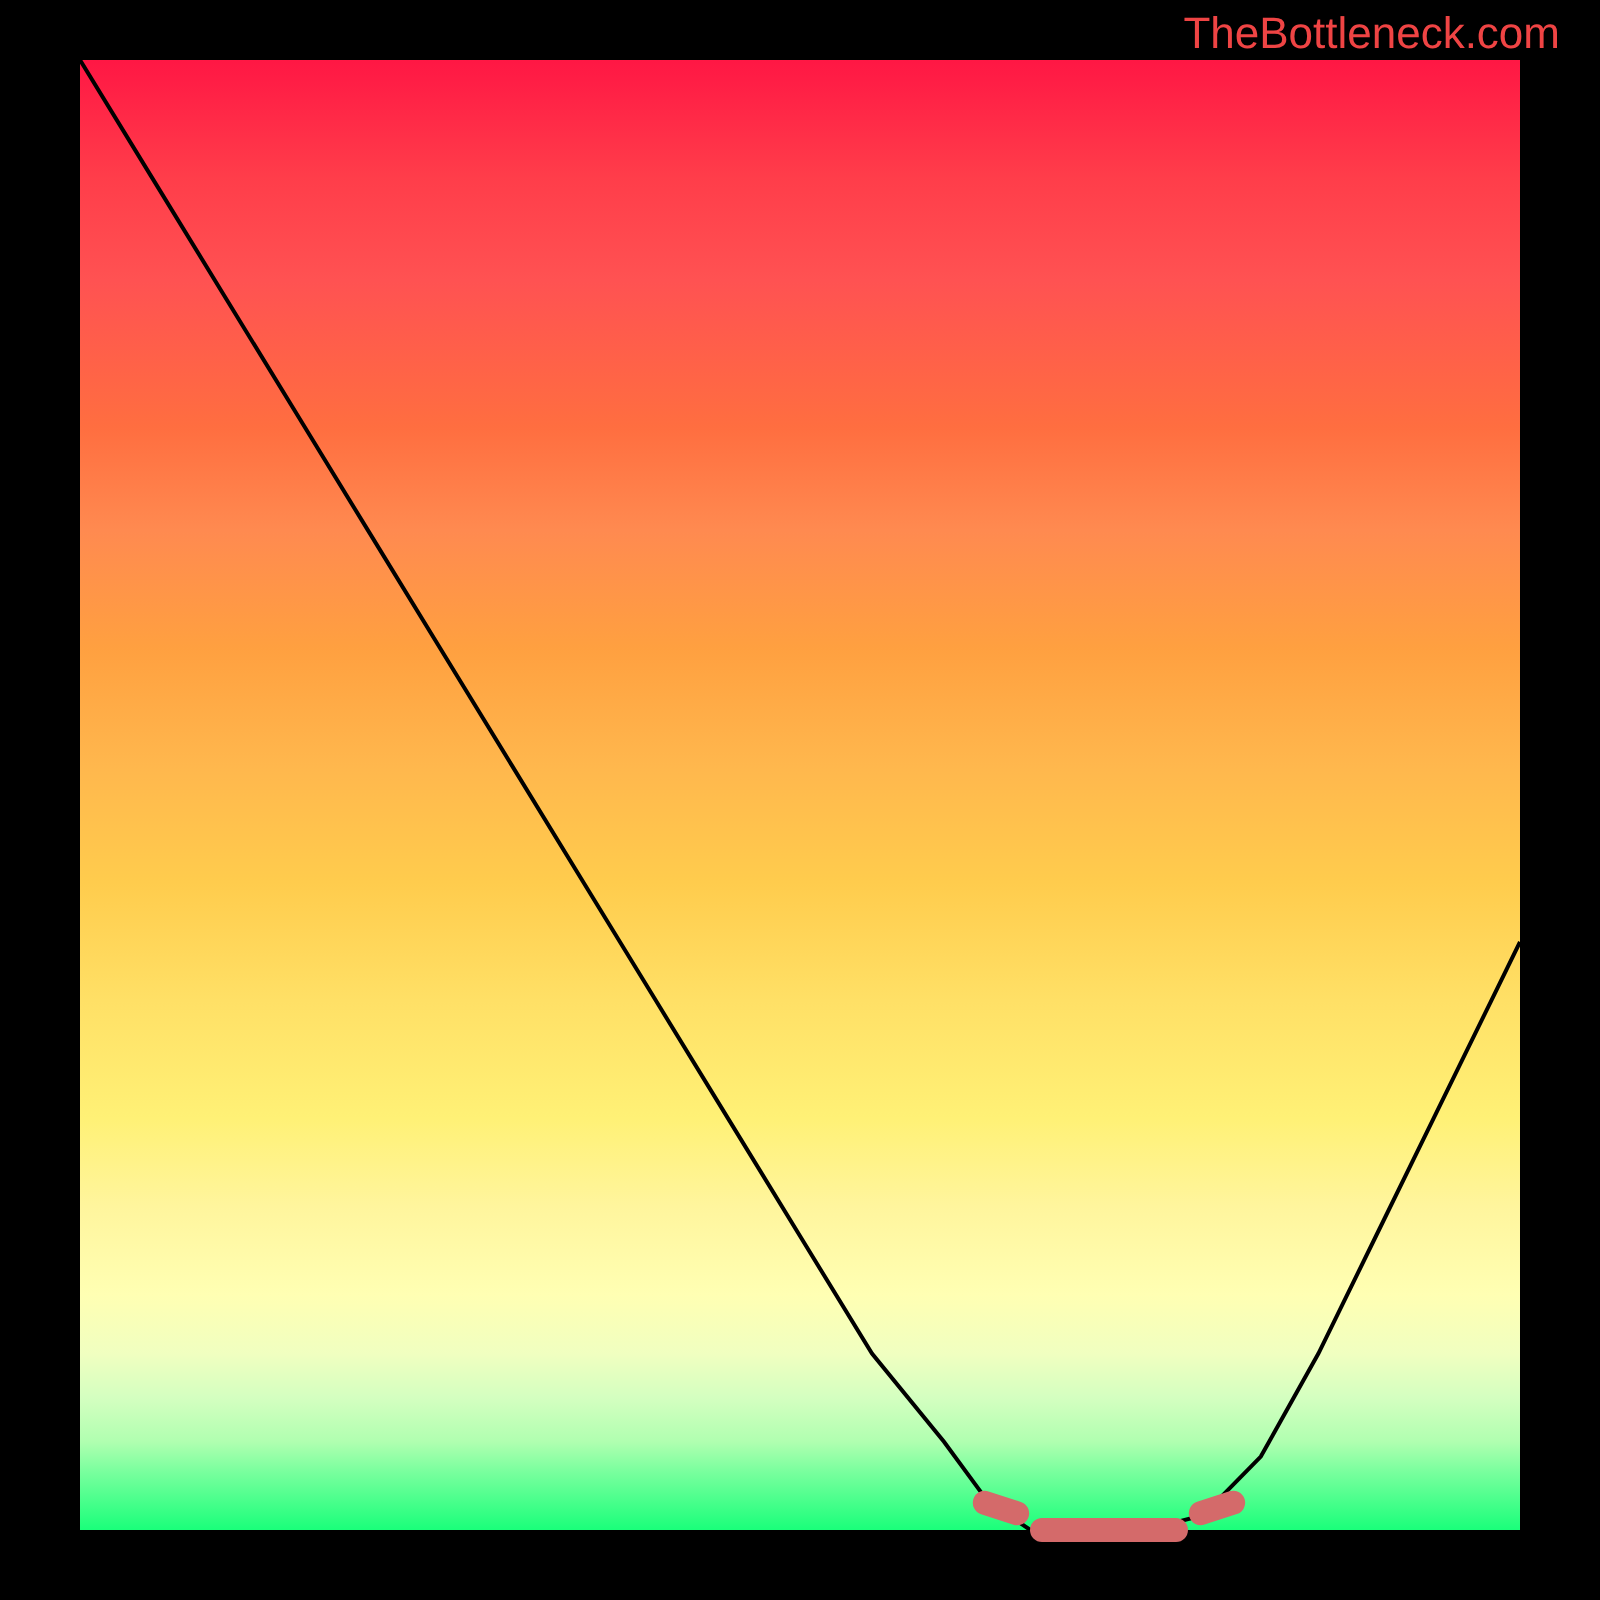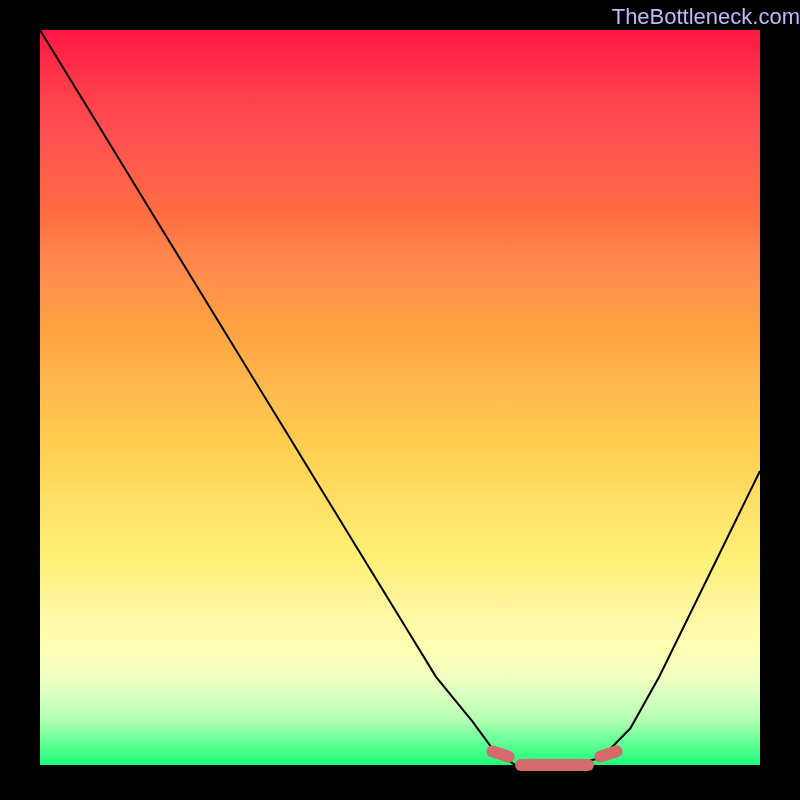--- a/index.html
+++ b/index.html
@@ -7,22 +7,22 @@
     width: 800px;
     height: 800px;
     background: #000;
     position: relative;
     overflow: hidden;
     font-family: Arial, sans-serif;
   }
   .watermark {
     position: absolute;
     top: 4px;
-    right: 0;
-    color: #c4b5fd;
+    right: 20px;
+    color: #ef4444;
     font-size: 22px;
     font-weight: 500;
     z-index: 10;
   }
   .plot-area {
     position: absolute;
     left: 40px;
     top: 30px;
     width: 720px;
     height: 735px;

